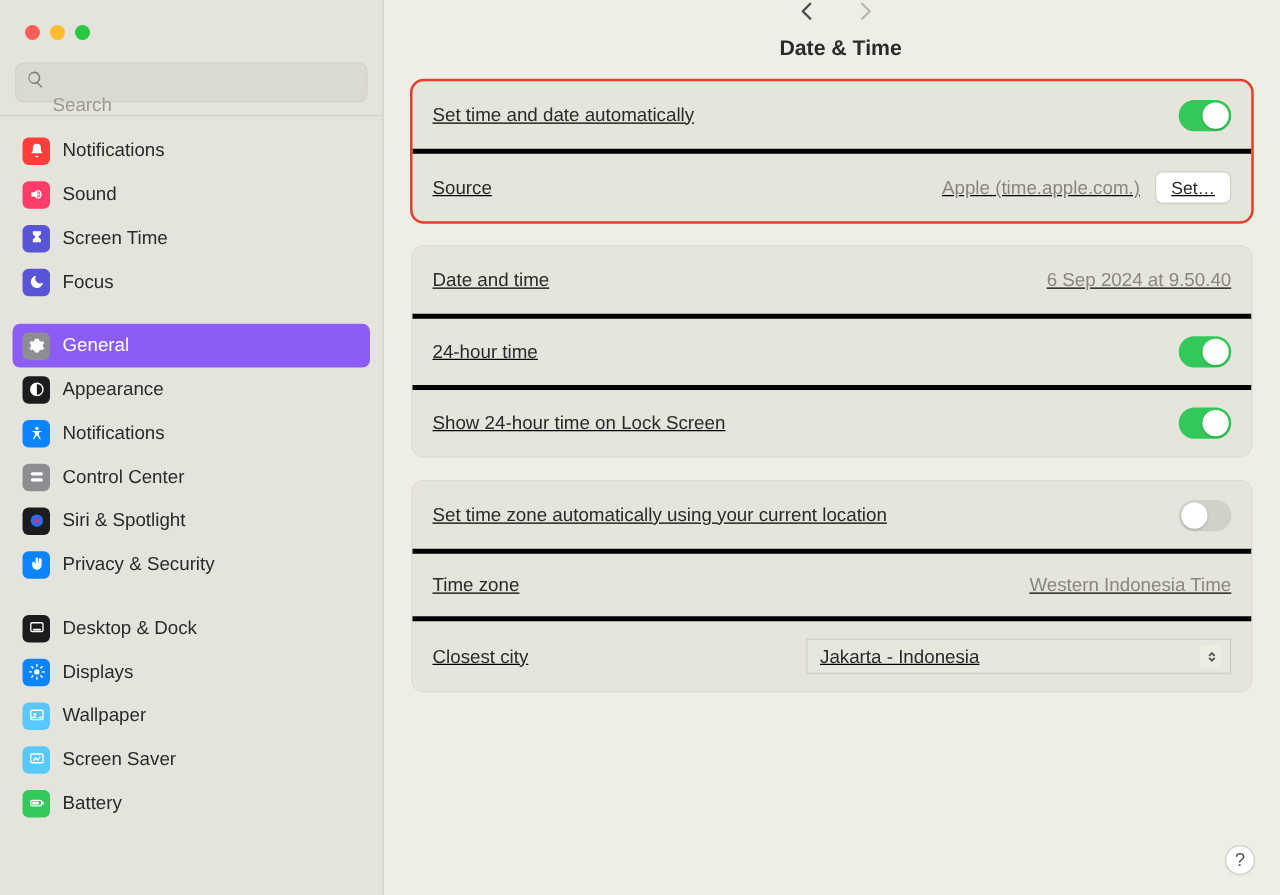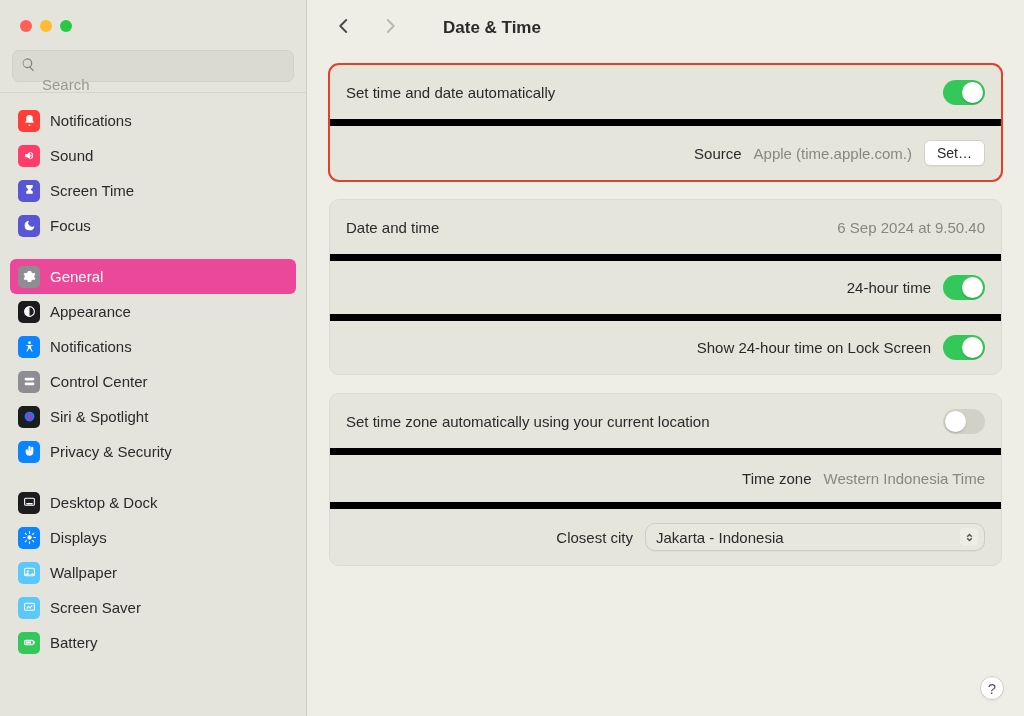--- a/index.html
+++ b/index.html
@@ -85,21 +85,21 @@
     align-items: center;
     gap: 10px;
     height: 35px;
     padding: 0 8px;
     border-radius: 6px;
     font-size: 15px;
     color: #2a2a2a;
     cursor: default;
   }
   .nav-item.selected {
-    background: #ec4899;
+    background: #8b5cf6;
     color: #fff;
   }
   .nav-icon {
     width: 22px;
     height: 22px;
     border-radius: 5px;
     display: flex;
     align-items: center;
     justify-content: center;
     flex-shrink: 0;
@@ -111,23 +111,24 @@
     flex: 1;
     height: 100%;
     background: #efeee6;
     display: flex;
     flex-direction: column;
     position: relative;
   }
   .header {
     display: flex;
     align-items: center;
-    gap: 36px;
+    gap: 6px;
     height: 56px;
     padding: 0 22px 0 28px;
+    flex-direction: column;
   }
   .nav-arrows {
     display: flex;
     gap: 28px;
     align-items: center;
   }
   .nav-arrow svg { width: 18px; height: 18px; }
   .nav-arrow.back svg { stroke: #4a4a4a; }
   .nav-arrow.fwd svg { stroke: #b8b7ae; }
   .title {
@@ -140,36 +141,36 @@
   .content {
     padding: 8px 22px 14px 22px;
     overflow-y: auto;
   }
 
   .panel {
     background: #e6e5dc;
     border: 1px solid #dcdbd2;
     border-radius: 10px;
     margin-bottom: 18px;
+    text-decoration: underline;
   }
   .panel.highlight {
     outline: 2.5px solid #e1402a;
     outline-offset: -1px;
   }
   .row {
     display: flex;
     align-items: center;
     justify-content: space-between;
     padding: 14px 16px;
     min-height: 54px;
     gap: 12px;
   }
   .row + .row {
-    border-top: 7px solid #000000;
-    justify-content: flex-end;
+    border-top: 4px solid #000000;
   }
   .row-label {
     font-size: 15px;
     color: #2a2a2a;
   }
   .row-value {
     font-size: 15px;
     color: #88877e;
     text-align: right;
   }
@@ -207,21 +208,21 @@
     padding: 4px 12px;
     font-size: 14px;
     color: #2a2a2a;
     box-shadow: 0 1px 0 rgba(0,0,0,.04);
     cursor: default;
   }
 
   .dropdown {
     background: #e8e7de;
     border: 1px solid #cfcec5;
-    border-radius: 10px;
+    border-radius: 0;
     height: 28px;
     display: flex;
     align-items: center;
     justify-content: space-between;
     padding: 0 6px 0 10px;
     font-size: 15px;
     color: #2a2a2a;
     min-width: 340px;
     box-shadow: 0 1px 0 rgba(0,0,0,.03);
   }

